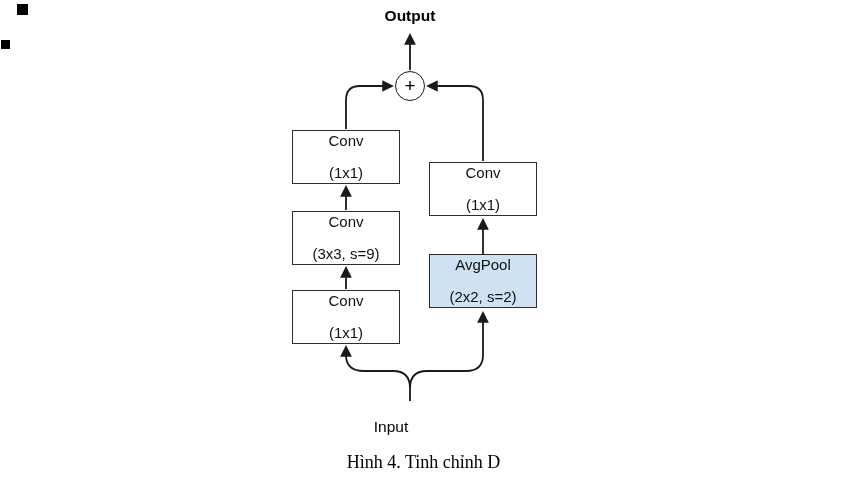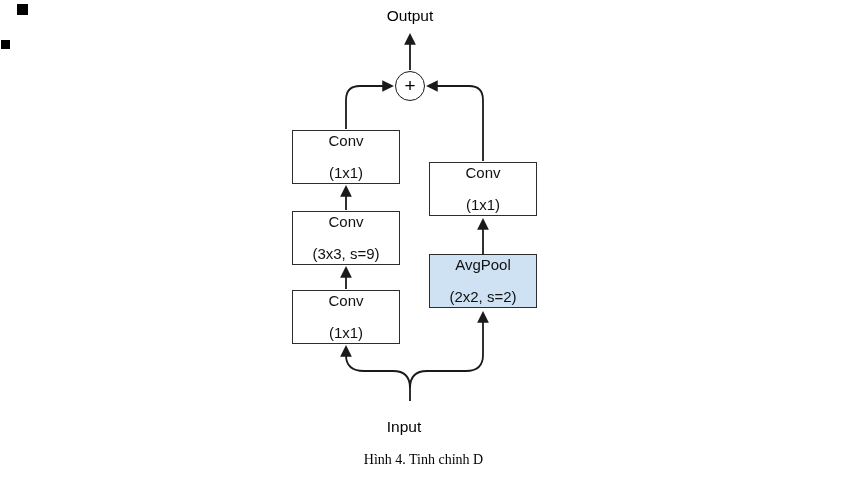--- a/index.html
+++ b/index.html
@@ -60,33 +60,33 @@
     stroke-linejoin: round;
   }
   svg.wires .ah-fill { fill: var(--line, #1a1a1a); }
   .caption {
     position: absolute;
     left: 0;
     top: 452px;
     width: 847px;
     text-align: center;
     font-family: "Liberation Serif", serif;
-    font-size: 14px;
+    font-size: 18px;
     color: #000000;
   }
 </style>
 </head>
 <body>
 
 <div class="page">
 
   <div class="marker" style="left:17px; top:4px; width:11px; height:11px;"></div>
   <div class="marker" style="left:1px; top:40px; width:9px; height:9px;"></div>
 
-  <div class="label" style="left:350px; top:7px;">Output</div>
+  <div class="label" style="left:350px; top:7px;font-weight:bold;">Output</div>
 
   <svg class="wires" width="847" height="488" viewBox="0 0 847 488">
     <defs>
       <marker id="ah" viewBox="0 0 10 10" refX="7.5" refY="5" markerWidth="6.5" markerHeight="6.5" orient="auto">
         <path class="ah-fill" d="M0,0 L10,5 L0,10 Z"></path>
       </marker>
     </defs>
     <path class="wire" d="M410,70 L410,36" marker-end="url(#ah)"></path>
     <path class="wire" d="M346,129 L346,100 Q346,86 360,86 L391,86" marker-end="url(#ah)"></path>
     <path class="wire" d="M483,161 L483,100 Q483,86 469,86 L429,86" marker-end="url(#ah)"></path>
@@ -117,17 +117,17 @@
 
   <div class="node" style="left:429px; top:162px;">
     <span>Conv</span>
     <span>(1x1)</span>
   </div>
   <div class="node hl" style="left:429px; top:254px;">
     <span>AvgPool</span>
     <span>(2x2, s=2)</span>
   </div>
 
-  <div class="label" style="left:344px; top:418px;">Input</div>
+  <div class="label" style="left:331px; top:418px;">Input</div>
 
   <div class="caption">Hình 4. Tinh chỉnh D</div>
 
 </div>
 
 </body></html>

